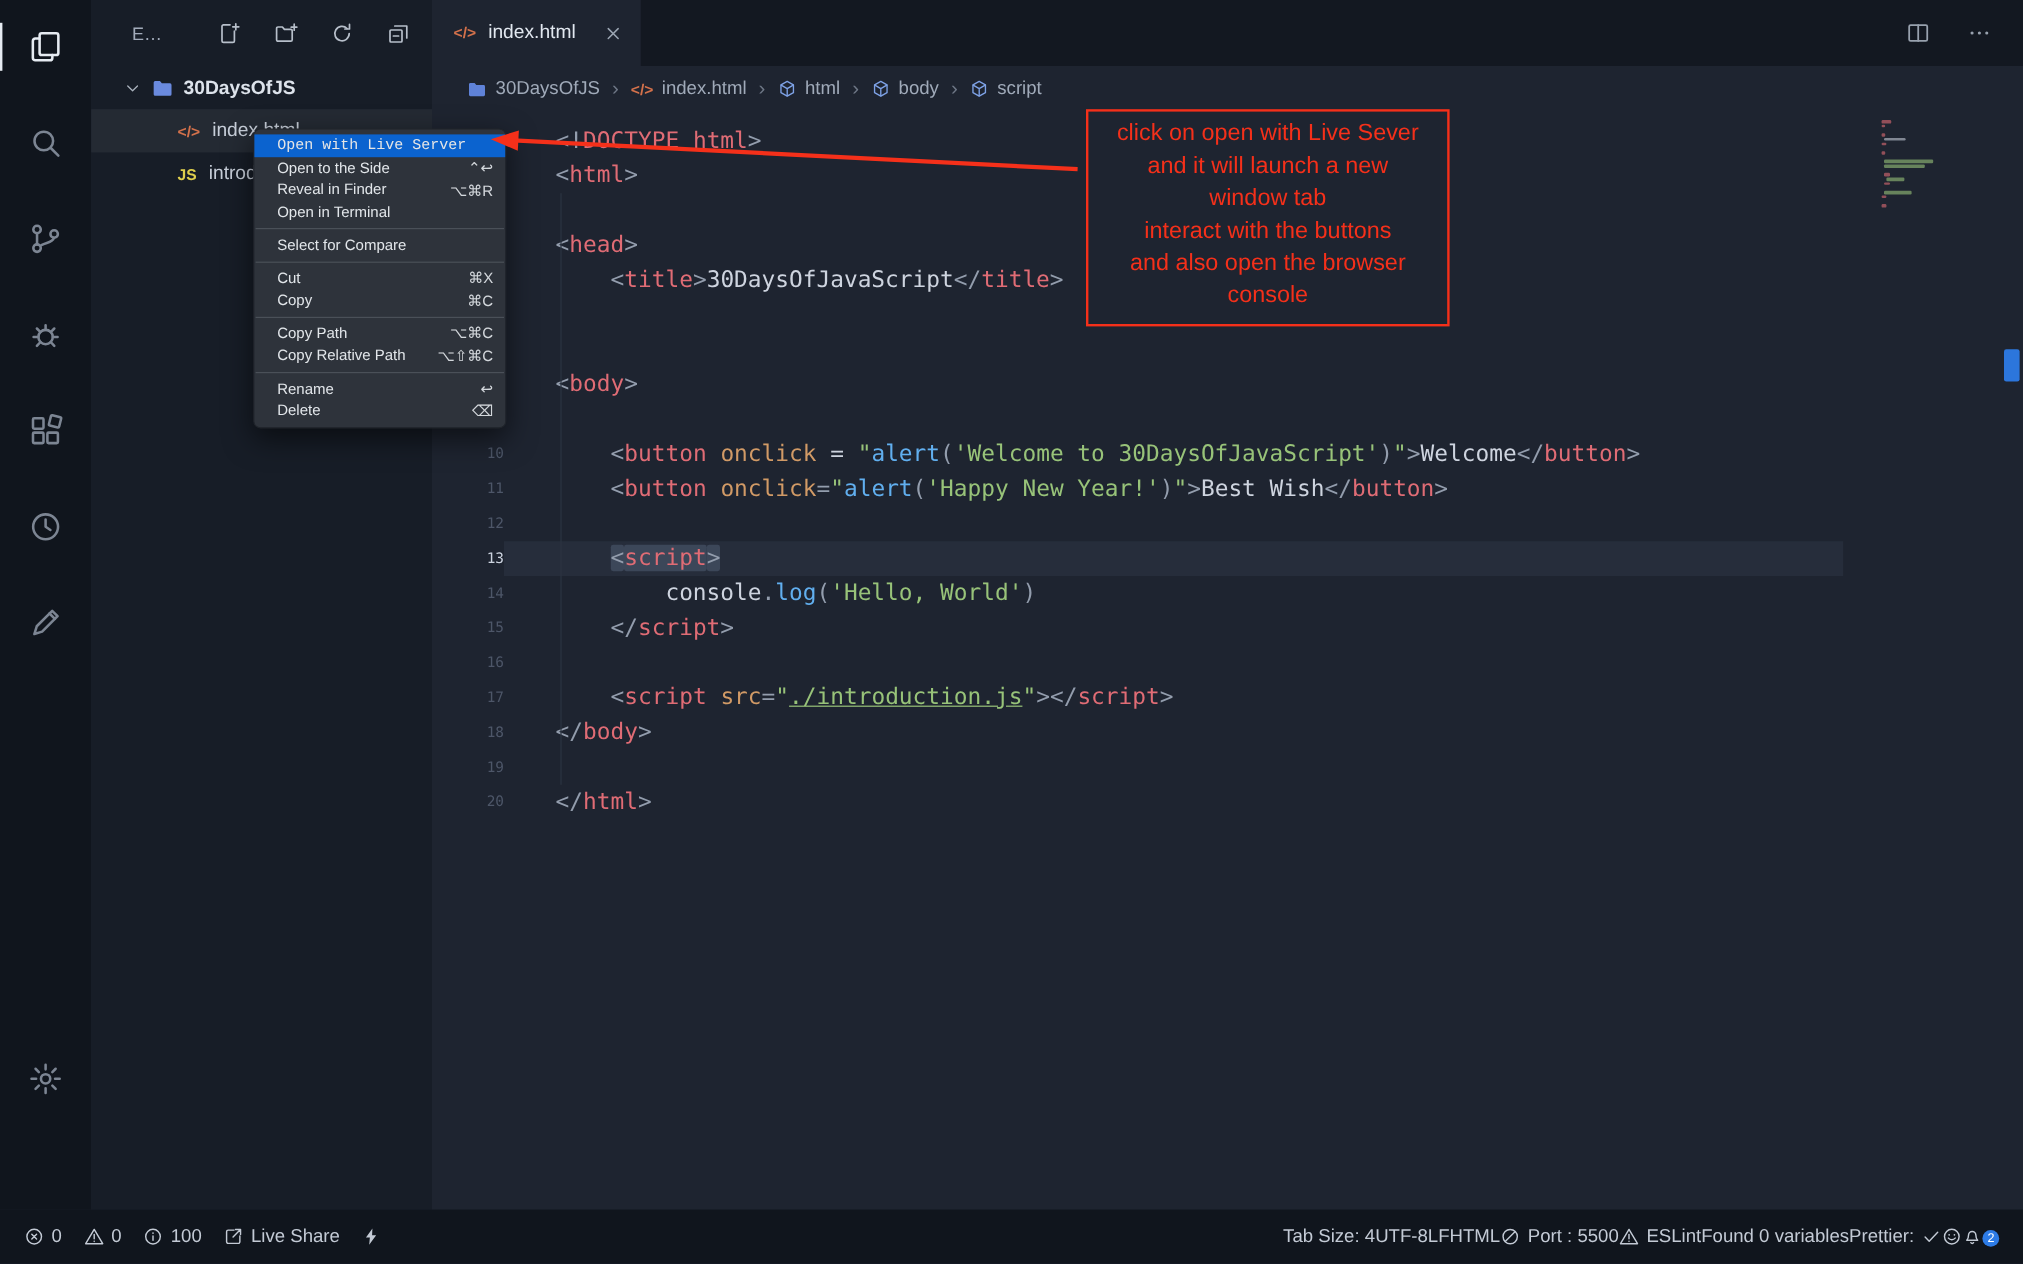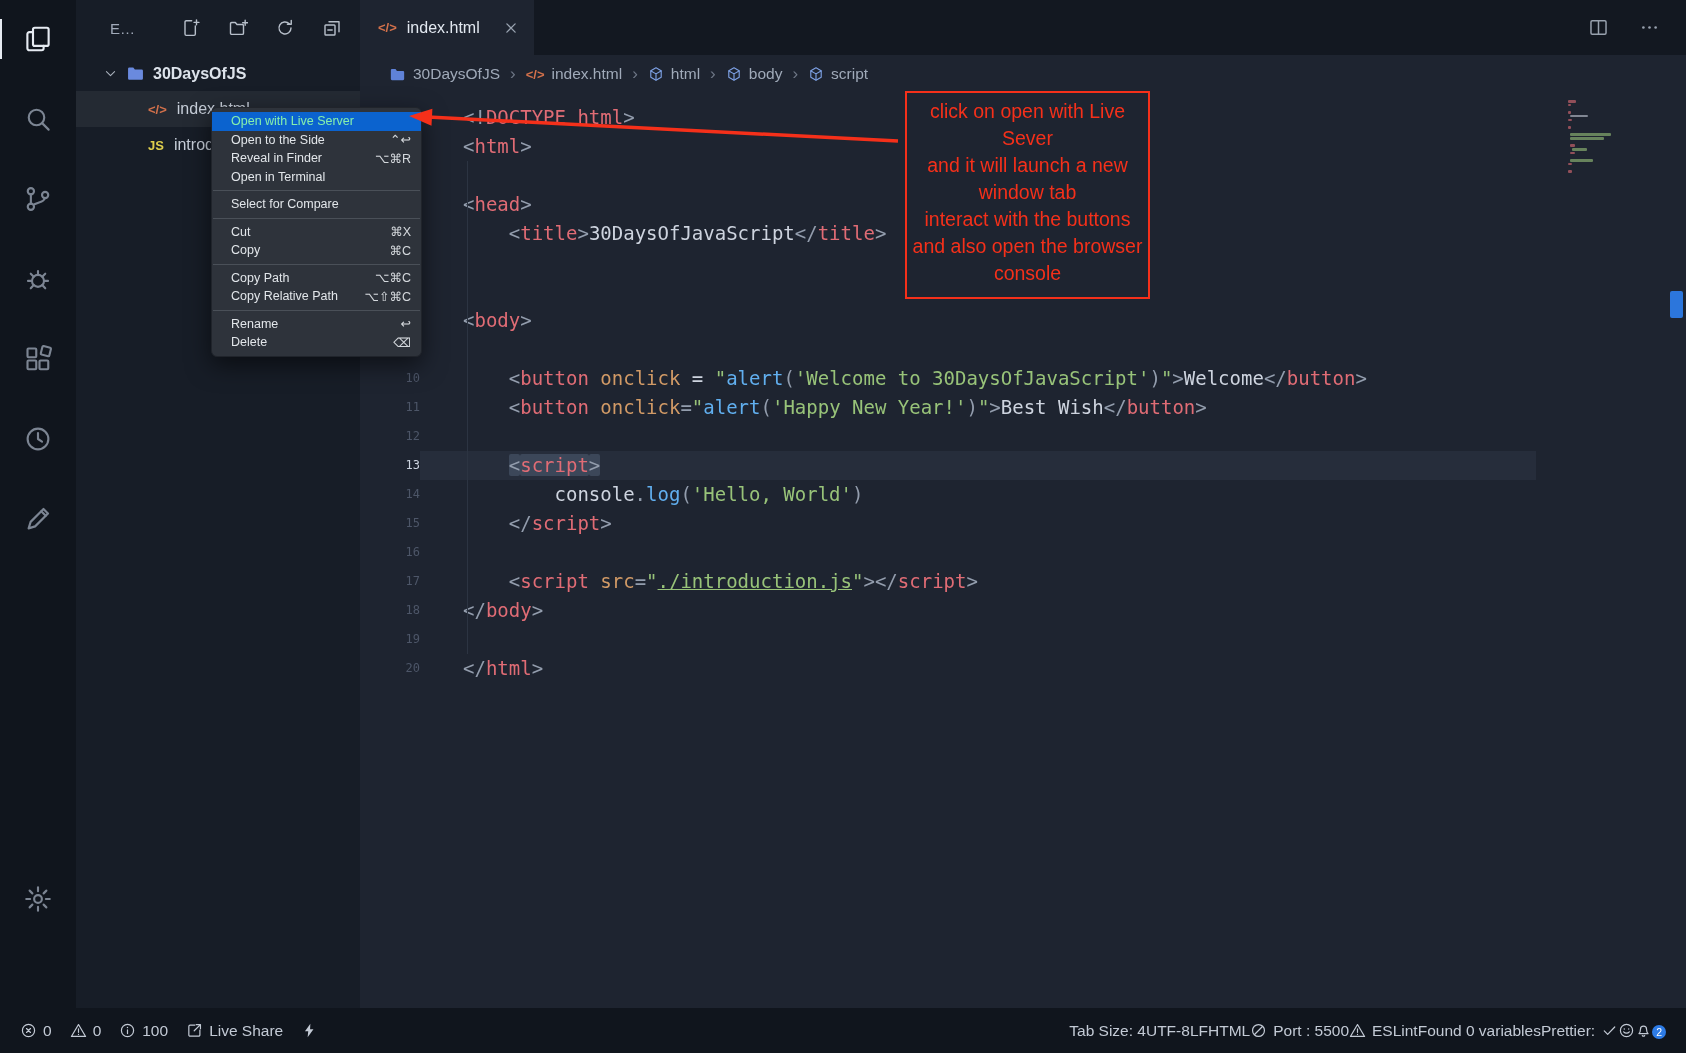--- a/index.html
+++ b/index.html
@@ -77,25 +77,25 @@
   .st-badge{background:var(--marker);color:#fff;font-size:10.5px;line-height:14px;
     border-radius:8px;padding:0 4px;margin-left:-6px;align-self:flex-end;}
 
   
   #context-menu{position:absolute;left:211px;top:107px;width:209px;background:#2e333b;
     border:1px solid #20242b;border-radius:6px;box-shadow:0 8px 24px rgba(0,0,0,.55);
     padding:4px 0;z-index:60;font-size:12.5px;color:#e2e6ea;}
   .mi{display:flex;align-items:center;height:18.5px;padding:0 10px 0 19px;cursor:pointer;}
   .mi-label{flex:1;white-space:nowrap;}
   .mi-key{margin-left:16px;opacity:.92;white-space:nowrap;}
-  .mi.sel{background:var(--accent);color:#86efac;}
+  .mi.sel{background:var(--accent);color:#e5e5e5;font-family:Liberation Mono, monospace;}
   .menu-sep{height:1px;background:#4a5058;margin:4px 1px;}
 
   
-  #annotation{position:absolute;left:905px;top:91px;width:245px;z-index:40;text-align:center;
+  #annotation{position:absolute;left:905px;top:91px;width:303px;z-index:40;text-align:center;
     padding:5px 2px 10px;box-sizing:border-box;font-size:19.5px;line-height:27px;font-weight:500;
     border:2.5px solid var(--red);color:var(--red);}
   #arrow{position:absolute;left:0;top:0;width:1686px;height:1053px;pointer-events:none;z-index:70;}
   .ico{display:inline-flex;}
 </style>
 </head>
 <body>
 
 <div id="activitybar">
   <div id="activity-top">

